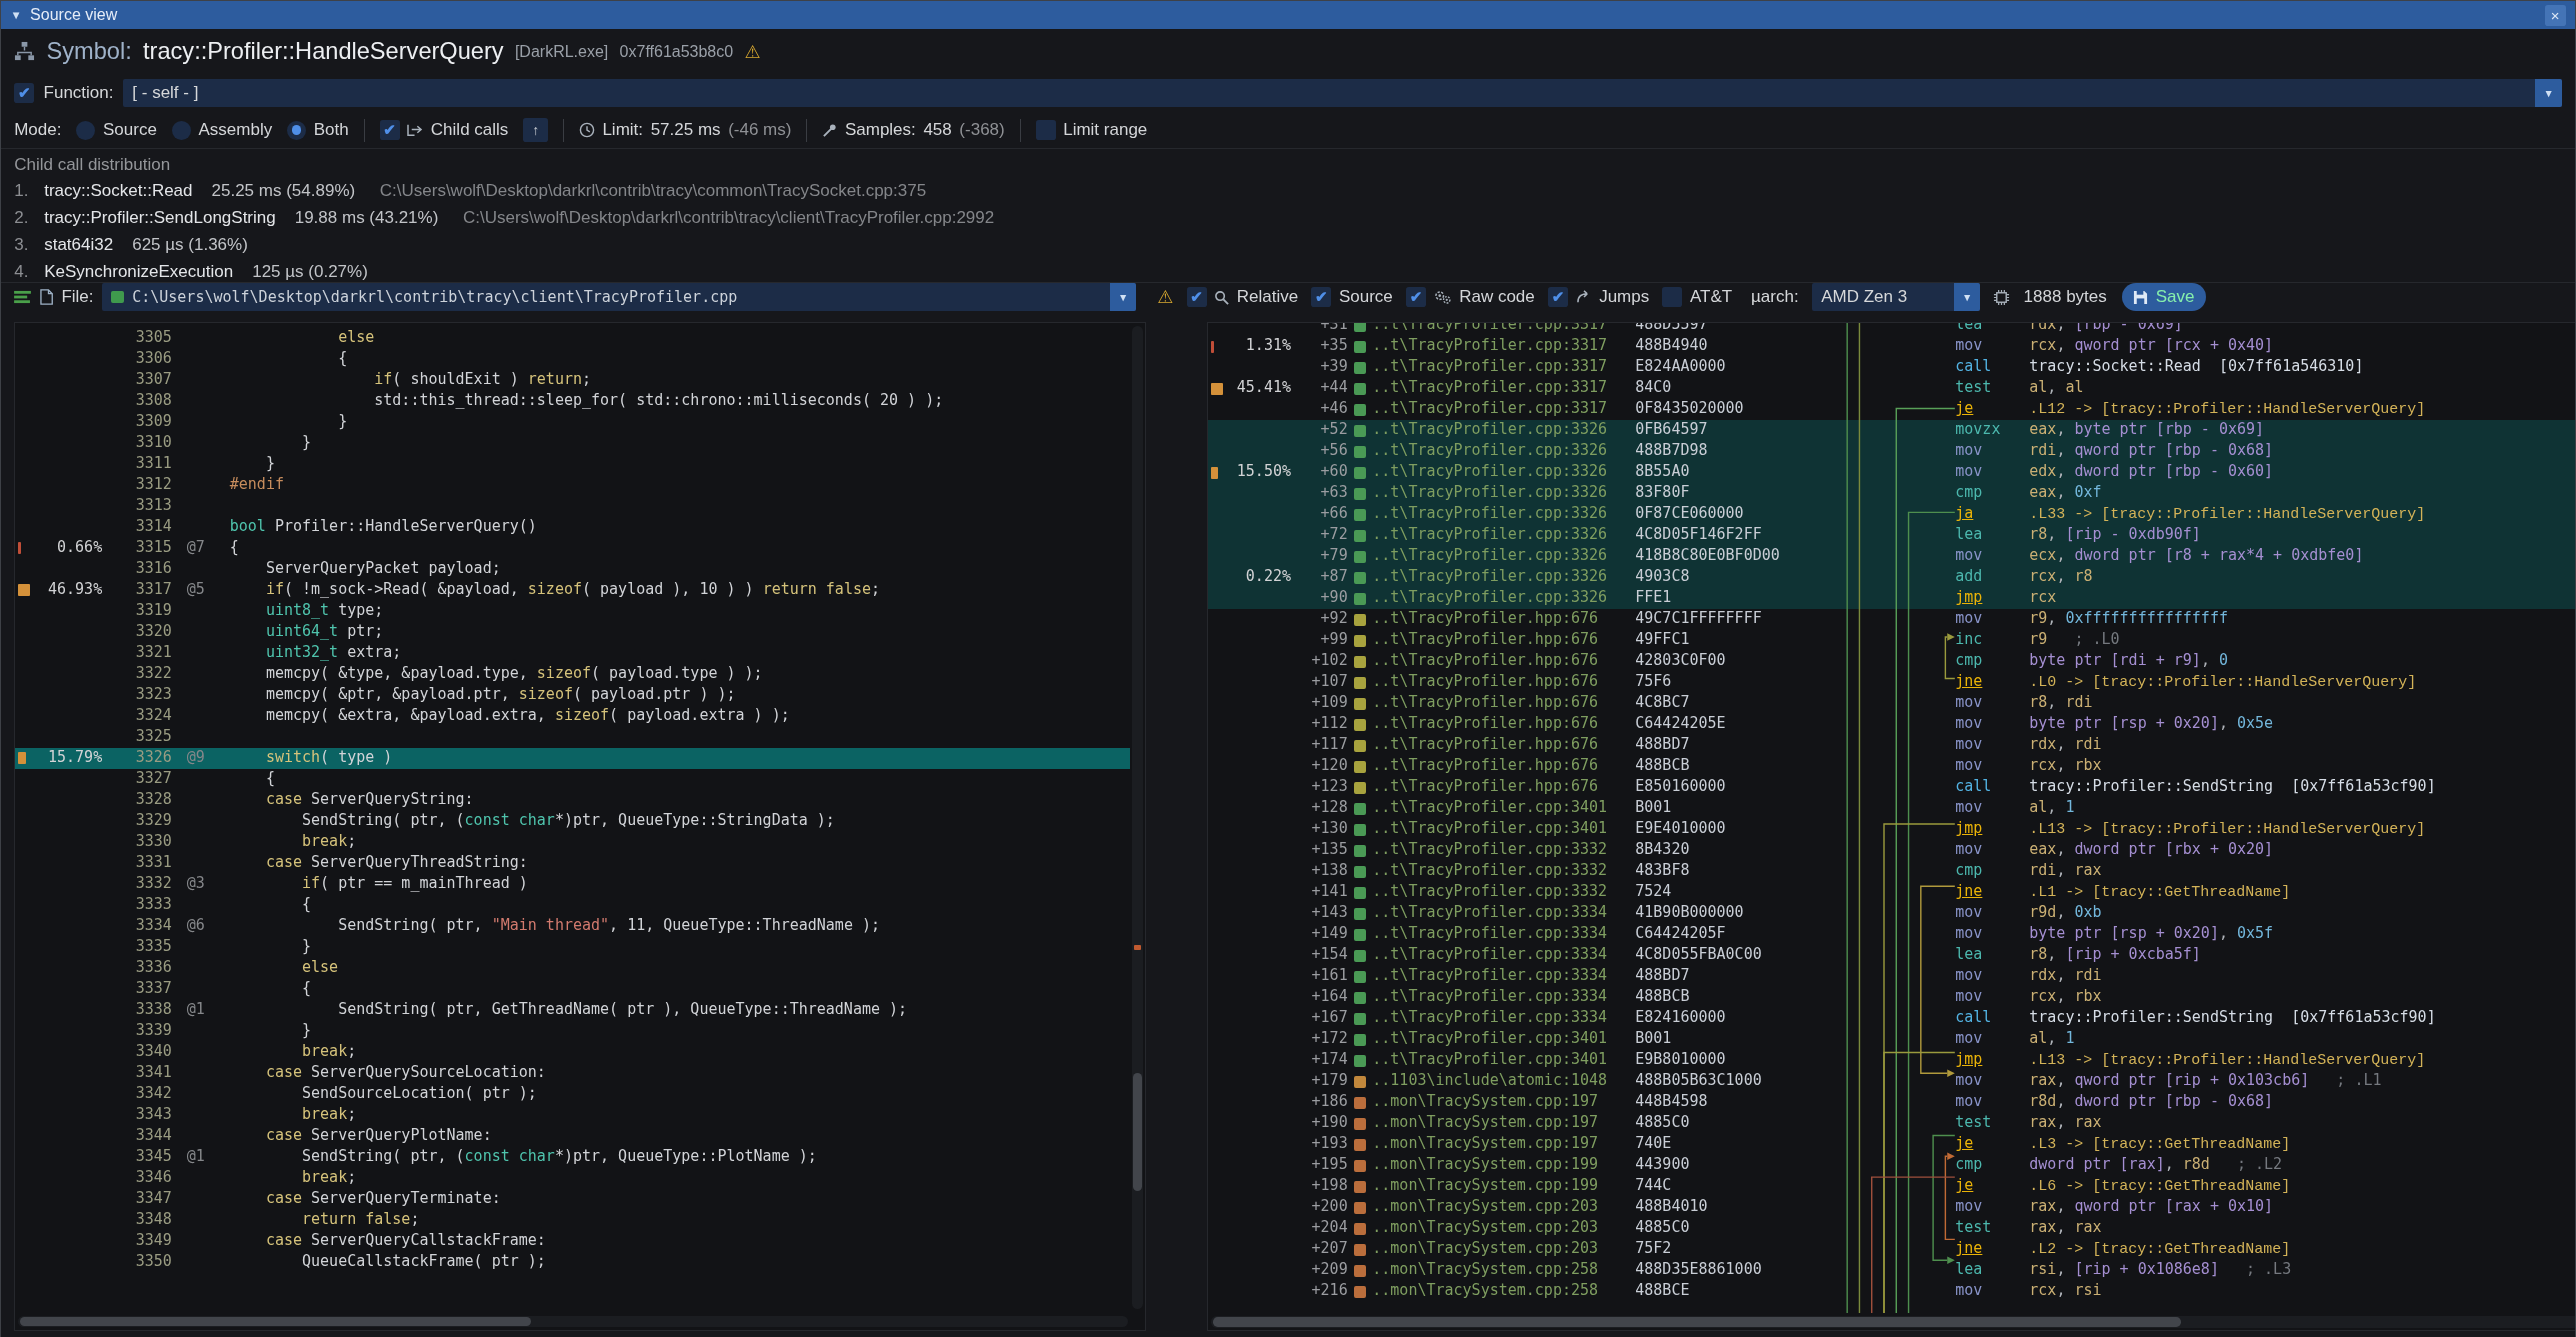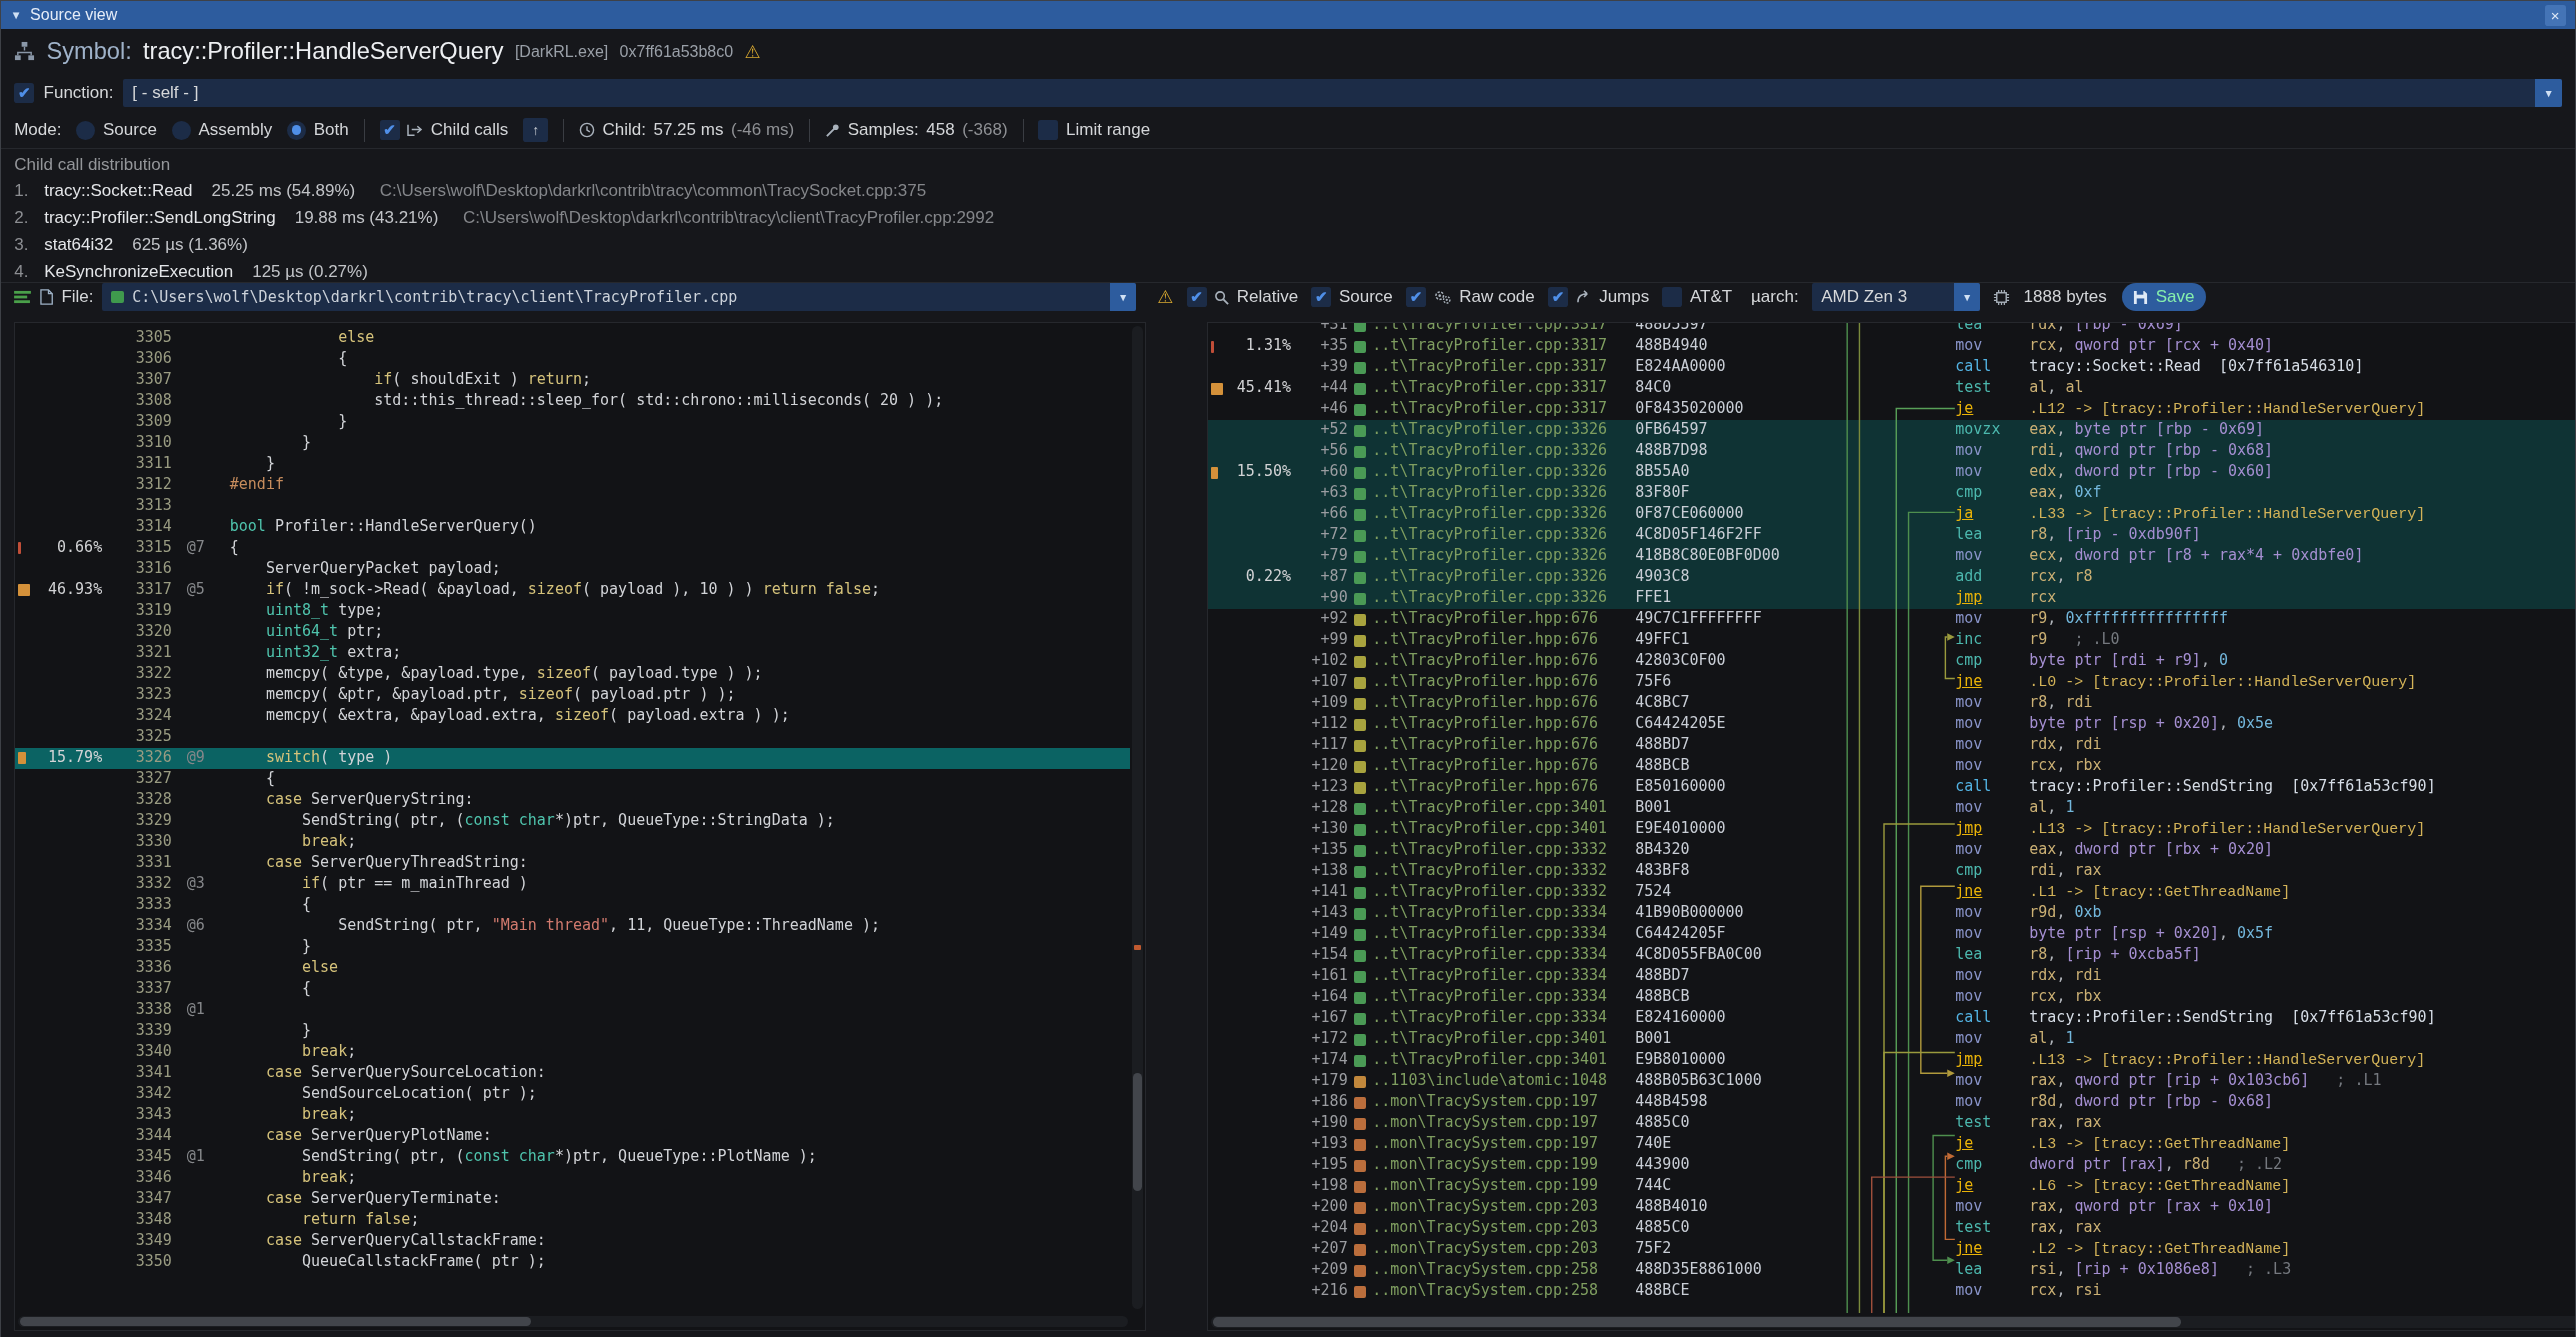--- a/index.html
+++ b/index.html
@@ -165,21 +165,21 @@
         <span>↑</span>
       </span>
     <span class="vsep"></span>
     <span class="opt">
       <span class="icon">
         <svg width="16" height="16" viewBox="0 0 17 17">
             <circle cx="8.5" cy="8.5" r="7" stroke="#a9b2bc" stroke-width="1.5" fill="none"></circle>
             <path d="M8.5 4.5v4l3 2" stroke="#a9b2bc" stroke-width="1.5" fill="none"></path>
           </svg>
       </span>
-      <span class="label">Child:</span>
+      <span class="label">Limit:</span>
       <span>57.25 ms</span>
       <span class="dim">(-46 ms)</span>
     </span>
     <span class="vsep"></span>
     <span class="opt">
       <span class="icon">
         <svg width="15" height="15" viewBox="0 0 16 16">
             <path d="M2 14 L10 6" stroke="#a9b2bc" stroke-width="2" fill="none"></path>
             <circle cx="11.5" cy="4.5" r="3" fill="#a9b2bc"></circle>
           </svg>
@@ -347,21 +347,21 @@
           <div class="src-row"><span class="slot-bar"></span><span class="src-pct"></span><span class="src-num">3328</span><span class="src-at"></span><span class="src-code"><span class="tok-p">    </span><span class="tok-k">case</span><span class="tok-p"> ServerQueryString:</span></span></div>
           <div class="src-row"><span class="slot-bar"></span><span class="src-pct"></span><span class="src-num">3329</span><span class="src-at"></span><span class="src-code"><span class="tok-p">        SendString( ptr, (</span><span class="tok-t">const</span><span class="tok-p"> </span><span class="tok-t">char</span><span class="tok-p">*)ptr, QueueType::StringData );</span></span></div>
           <div class="src-row"><span class="slot-bar"></span><span class="src-pct"></span><span class="src-num">3330</span><span class="src-at"></span><span class="src-code"><span class="tok-p">        </span><span class="tok-k">break</span><span class="tok-p">;</span></span></div>
           <div class="src-row"><span class="slot-bar"></span><span class="src-pct"></span><span class="src-num">3331</span><span class="src-at"></span><span class="src-code"><span class="tok-p">    </span><span class="tok-k">case</span><span class="tok-p"> ServerQueryThreadString:</span></span></div>
           <div class="src-row"><span class="slot-bar"></span><span class="src-pct"></span><span class="src-num">3332</span><span class="src-at">@3</span><span class="src-code"><span class="tok-p">        </span><span class="tok-k">if</span><span class="tok-p">( ptr == m_mainThread )</span></span></div>
           <div class="src-row"><span class="slot-bar"></span><span class="src-pct"></span><span class="src-num">3333</span><span class="src-at"></span><span class="src-code"><span class="tok-p">        {</span></span></div>
           <div class="src-row"><span class="slot-bar"></span><span class="src-pct"></span><span class="src-num">3334</span><span class="src-at">@6</span><span class="src-code"><span class="tok-p">            SendString( ptr, </span><span class="tok-s">"Main thread"</span><span class="tok-p">, 11, QueueType::ThreadName );</span></span></div>
           <div class="src-row"><span class="slot-bar"></span><span class="src-pct"></span><span class="src-num">3335</span><span class="src-at"></span><span class="src-code"><span class="tok-p">        }</span></span></div>
           <div class="src-row"><span class="slot-bar"></span><span class="src-pct"></span><span class="src-num">3336</span><span class="src-at"></span><span class="src-code"><span class="tok-p">        </span><span class="tok-k">else</span></span></div>
           <div class="src-row"><span class="slot-bar"></span><span class="src-pct"></span><span class="src-num">3337</span><span class="src-at"></span><span class="src-code"><span class="tok-p">        {</span></span></div>
-          <div class="src-row"><span class="slot-bar"></span><span class="src-pct"></span><span class="src-num">3338</span><span class="src-at">@1</span></div>
+          <div class="src-row"><span class="slot-bar"></span><span class="src-pct"></span><span class="src-num">3338</span><span class="src-at">@1</span><span class="src-code"><span class="tok-p">            SendString( ptr, GetThreadName( ptr ), QueueType::ThreadName );</span></span></div>
           <div class="src-row"><span class="slot-bar"></span><span class="src-pct"></span><span class="src-num">3339</span><span class="src-at"></span><span class="src-code"><span class="tok-p">        }</span></span></div>
           <div class="src-row"><span class="slot-bar"></span><span class="src-pct"></span><span class="src-num">3340</span><span class="src-at"></span><span class="src-code"><span class="tok-p">        </span><span class="tok-k">break</span><span class="tok-p">;</span></span></div>
           <div class="src-row"><span class="slot-bar"></span><span class="src-pct"></span><span class="src-num">3341</span><span class="src-at"></span><span class="src-code"><span class="tok-p">    </span><span class="tok-k">case</span><span class="tok-p"> ServerQuerySourceLocation:</span></span></div>
           <div class="src-row"><span class="slot-bar"></span><span class="src-pct"></span><span class="src-num">3342</span><span class="src-at"></span><span class="src-code"><span class="tok-p">        SendSourceLocation( ptr );</span></span></div>
           <div class="src-row"><span class="slot-bar"></span><span class="src-pct"></span><span class="src-num">3343</span><span class="src-at"></span><span class="src-code"><span class="tok-p">        </span><span class="tok-k">break</span><span class="tok-p">;</span></span></div>
           <div class="src-row"><span class="slot-bar"></span><span class="src-pct"></span><span class="src-num">3344</span><span class="src-at"></span><span class="src-code"><span class="tok-p">    </span><span class="tok-k">case</span><span class="tok-p"> ServerQueryPlotName:</span></span></div>
           <div class="src-row"><span class="slot-bar"></span><span class="src-pct"></span><span class="src-num">3345</span><span class="src-at">@1</span><span class="src-code"><span class="tok-p">        SendString( ptr, (</span><span class="tok-t">const</span><span class="tok-p"> </span><span class="tok-t">char</span><span class="tok-p">*)ptr, QueueType::PlotName );</span></span></div>
           <div class="src-row"><span class="slot-bar"></span><span class="src-pct"></span><span class="src-num">3346</span><span class="src-at"></span><span class="src-code"><span class="tok-p">        </span><span class="tok-k">break</span><span class="tok-p">;</span></span></div>
           <div class="src-row"><span class="slot-bar"></span><span class="src-pct"></span><span class="src-num">3347</span><span class="src-at"></span><span class="src-code"><span class="tok-p">    </span><span class="tok-k">case</span><span class="tok-p"> ServerQueryTerminate:</span></span></div>
           <div class="src-row"><span class="slot-bar"></span><span class="src-pct"></span><span class="src-num">3348</span><span class="src-at"></span><span class="src-code"><span class="tok-p">        </span><span class="tok-k">return</span><span class="tok-p"> </span><span class="tok-k">false</span><span class="tok-p">;</span></span></div>

